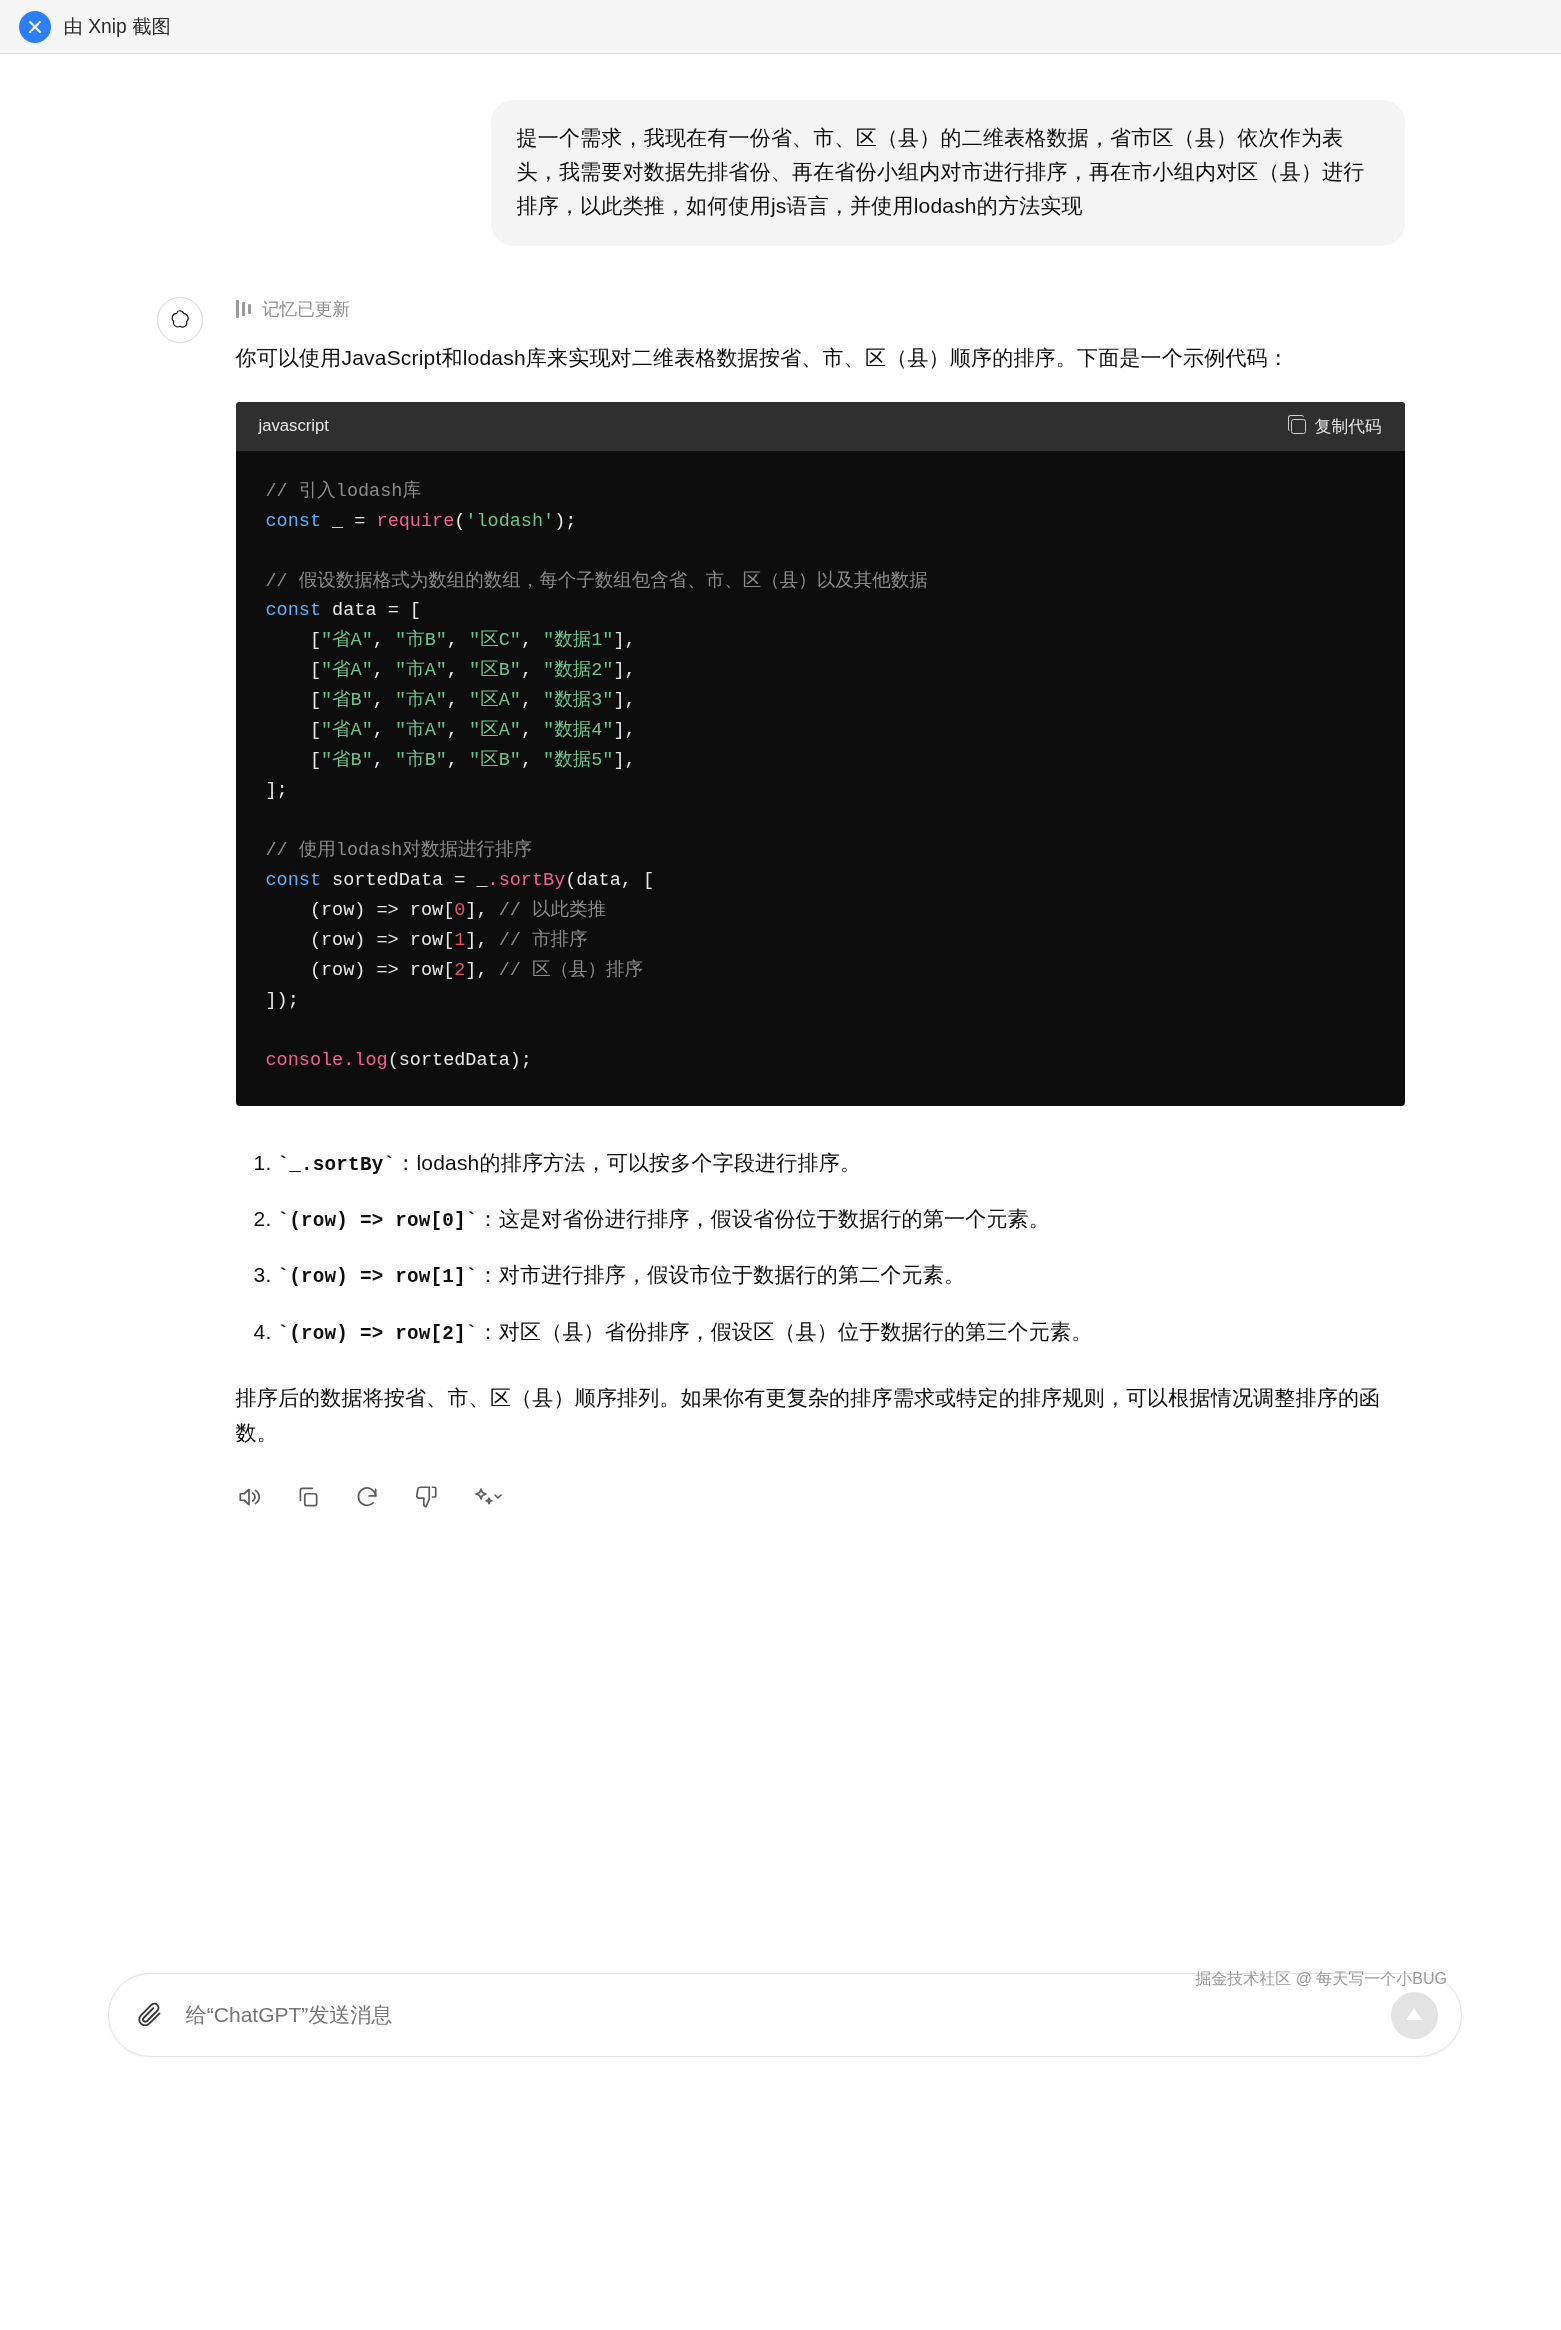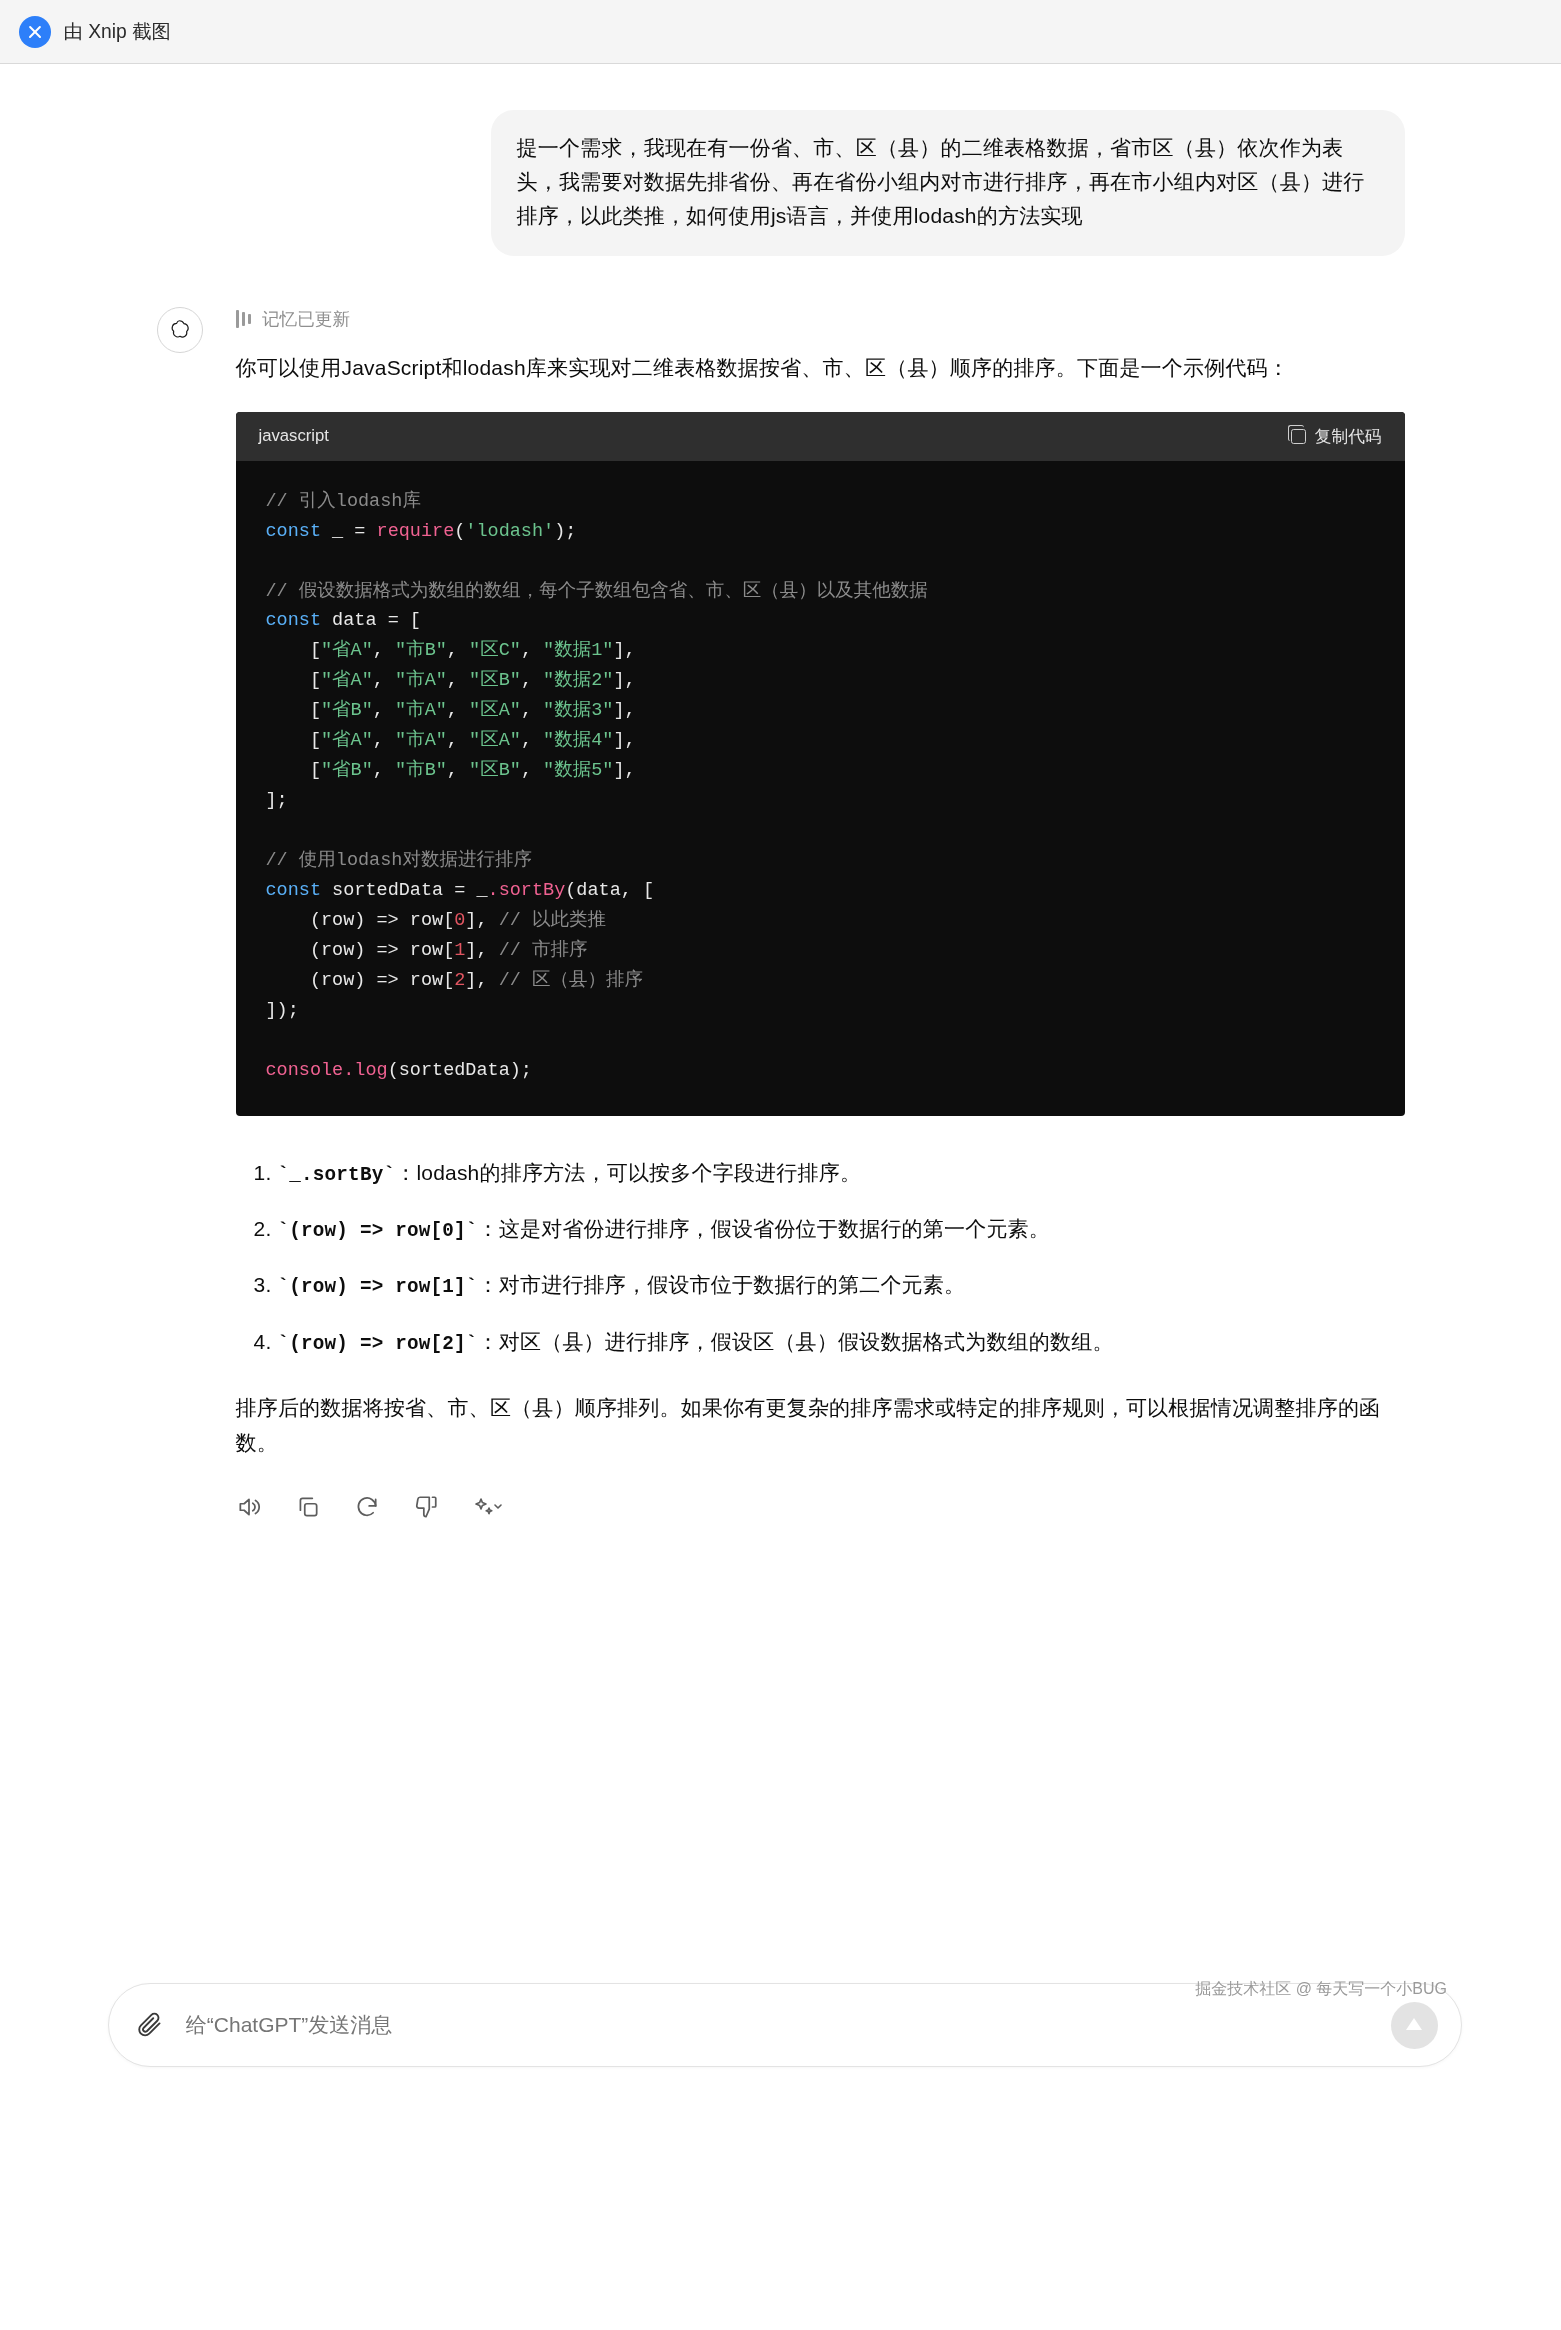--- a/index.html
+++ b/index.html
@@ -5,21 +5,21 @@
   * { box-sizing: border-box; }
   html, body {
     margin: 0; padding: 0;
     background: #ffffff;
     font-family: "Liberation Sans", sans-serif;
   }
   body { width: 1561px; height: 2330px; position: relative; overflow: hidden; }
 
   
   .xnip-bar {
-    height: 64px;
+    height: 54px;
     background: #f5f5f5;
     border-bottom: 0.9px solid #d9d9d9;
     display: flex;
     align-items: center;
     padding-left: 19.3px;
     gap: 12.3px;
   }
   .xnip-logo {
     width: 32px; height: 32px;
     border-radius: 50%;
@@ -292,21 +292,21 @@
 ]);
 
 <span class="c-fn">console</span><span class="c-fn">.log</span>(sortedData);</pre>
         </div>
 
 
         <ol class="expl-list" id="expl-list">
             <li><code class="inline">`_.sortBy`</code><span>：lodash的排序方法，可以按多个字段进行排序。</span></li>
             <li><code class="inline">`(row) =&gt; row[0]`</code><span>：这是对省份进行排序，假设省份位于数据行的第一个元素。</span></li>
             <li><code class="inline">`(row) =&gt; row[1]`</code><span>：对市进行排序，假设市位于数据行的第二个元素。</span></li>
-            <li><code class="inline">`(row) =&gt; row[2]`</code><span>：对区（县）进行排序，假设区（县）假设数据格式为数组的数组。</span></li>
+            <li><code class="inline">`(row) =&gt; row[2]`</code><span>：对区（县）省份排序，假设区（县）位于数据行的第三个元素。</span></li>
           </ol>
 
         <p class="para">排序后的数据将按省、市、区（县）顺序排列。如果你有更复杂的排序需求或特定的排序规则，可以根据情况调整排序的函数。</p>
 
         <div class="actions">
           <span>
             <svg width="26" height="26" viewBox="0 0 24 24" fill="none" stroke="#5d5d5d" stroke-width="1.6" stroke-linecap="round" stroke-linejoin="round">
               <path d="M4 9v6h3.5L12 19V5L7.5 9H4z"></path>
                 <path d="M15.5 8.5a4 4 0 010 7"></path>
                 <path d="M18 6a7 7 0 010 12"></path>

